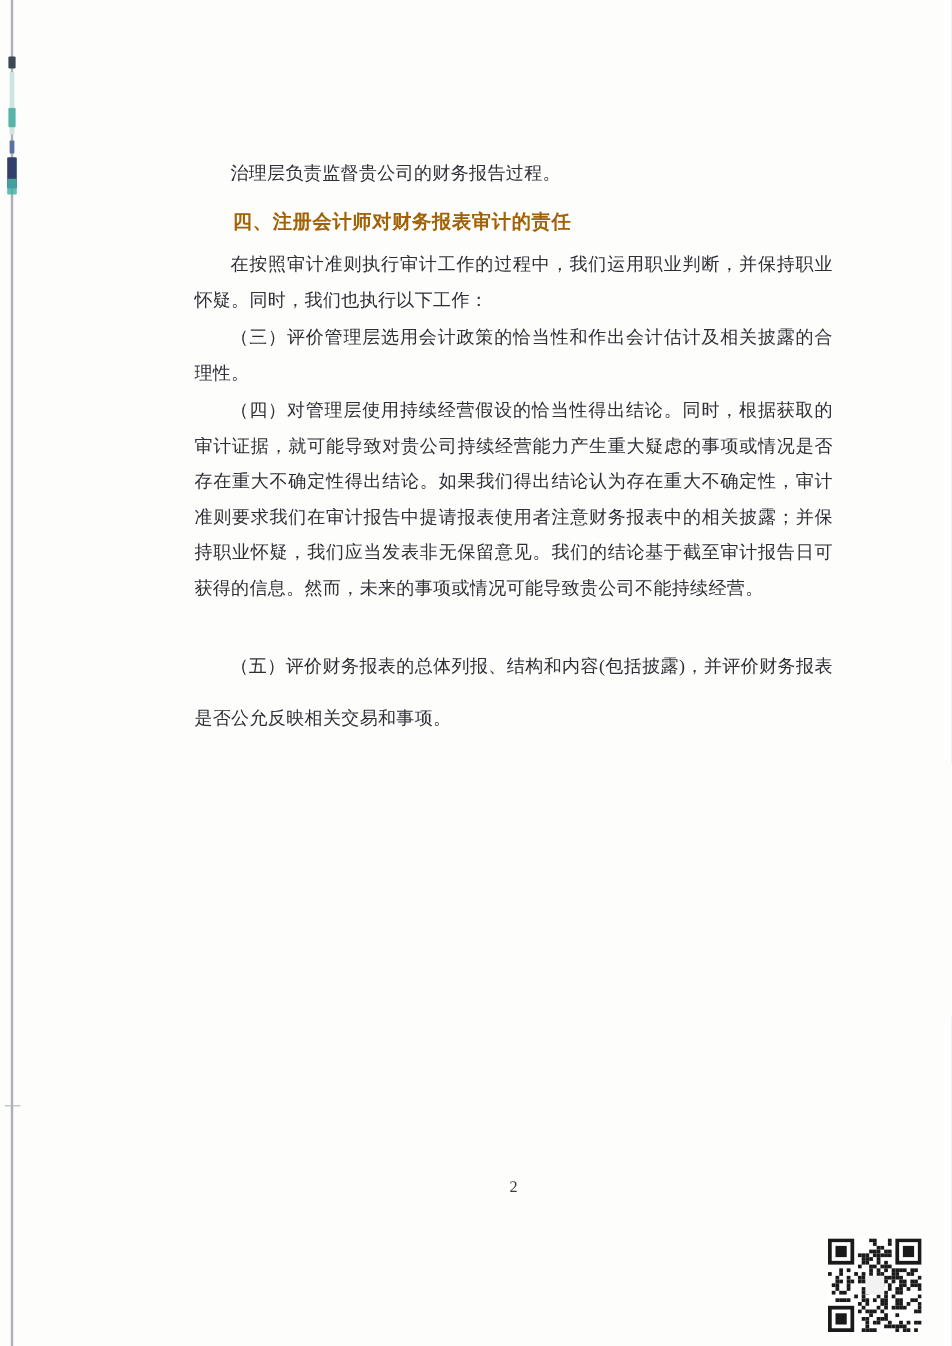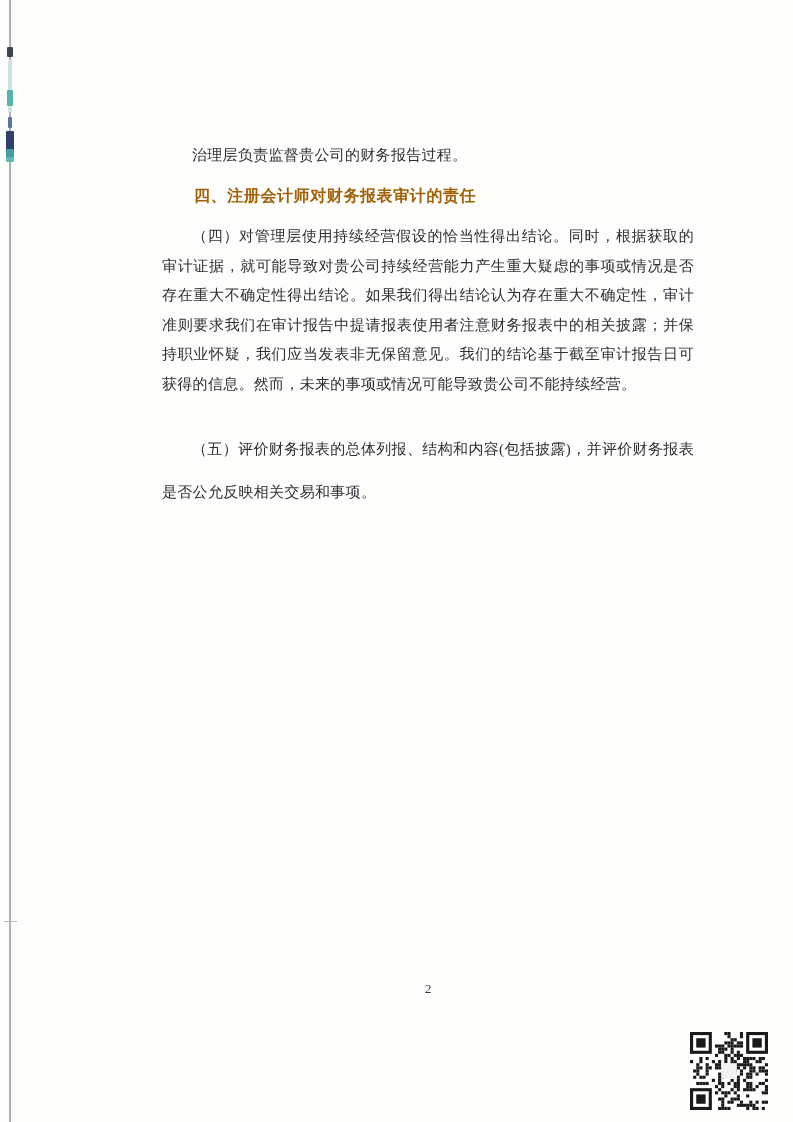--- a/index.html
+++ b/index.html
@@ -19,21 +19,21 @@
   .seg-blue {left:8px;top:117px;width:4px;height:11px;background:#5c72a0;}
   .seg-navy {left:6px;top:131px;width:8px;height:26px;background:#31406a;}
   .seg-teal2{left:6px;top:149px;width:8px;height:13px;background:#49b0a5;opacity:.85;}
   .edge-tick{position:absolute;left:4px;top:921px;width:13px;height:1px;background:#b7babe;}
   
   .content{
     position:absolute;left:162px;top:129px;width:532px;
     font-size:15px;line-height:29.5px;
     text-align:justify;text-justify:inter-ideograph;
   }
-  .para{margin:12px 0 0;text-indent:2em;letter-spacing:.3px;}
+  .para{margin:2px 0 0;text-indent:2em;letter-spacing:.3px;}
   .heading{margin:10px 0 7px;text-indent:2em;font-weight:bold;font-size:16px;color:#a16207;letter-spacing:.6px;}
   .para-wide{line-height:43px;margin-top:29px;}
   .page-number{
     position:absolute;top:981px;left:162px;width:532px;
     text-align:center;font-size:13.5px;color:#3a3a40;
   }
   
   .qr{position:absolute;left:690px;top:1032px;width:78px;height:78px;background:#fff;}
   .qr svg{display:block;width:78px;height:78px;}
 </style>
@@ -47,20 +47,22 @@
   <div class="edge-seg seg-pale"></div>
   <div class="edge-seg seg-teal1"></div>
   <div class="edge-seg seg-blue"></div>
   <div class="edge-seg seg-navy"></div>
   <div class="edge-seg seg-teal2"></div>
   <div class="edge-tick"></div>
 
   <div class="content">
     <p class="para">治理层负责监督贵公司的财务报告过程。</p>
     <p class="heading">四、注册会计师对财务报表审计的责任</p>
+    <p class="para">在按照审计准则执行审计工作的过程中，我们运用职业判断，并保持职业怀疑。同时，我们也执行以下工作：</p>
+    <p class="para">（三）评价管理层选用会计政策的恰当性和作出会计估计及相关披露的合理性。</p>
     <p class="para">（四）对管理层使用持续经营假设的恰当性得出结论。同时，根据获取的审计证据，就可能导致对贵公司持续经营能力产生重大疑虑的事项或情况是否存在重大不确定性得出结论。如果我们得出结论认为存在重大不确定性，审计准则要求我们在审计报告中提请报表使用者注意财务报表中的相关披露；并保持职业怀疑，我们应当发表非无保留意见。我们的结论基于截至审计报告日可获得的信息。然而，未来的事项或情况可能导致贵公司不能持续经营。</p>
     <p class="para para-wide">（五）评价财务报表的总体列报、结构和内容(包括披露)，并评价财务报表是否公允反映相关交易和事项。</p>
   </div>
 
   <div class="page-number">2</div>
 
   <div class="qr">
     <svg viewBox="0 0 75 75" xmlns="http://www.w3.org/2000/svg">
         <rect x="0" y="0" width="75" height="75" fill="#ffffff"></rect>
         <rect x="33" y="0" width="3" height="3" fill="#1a1a1a"></rect>

